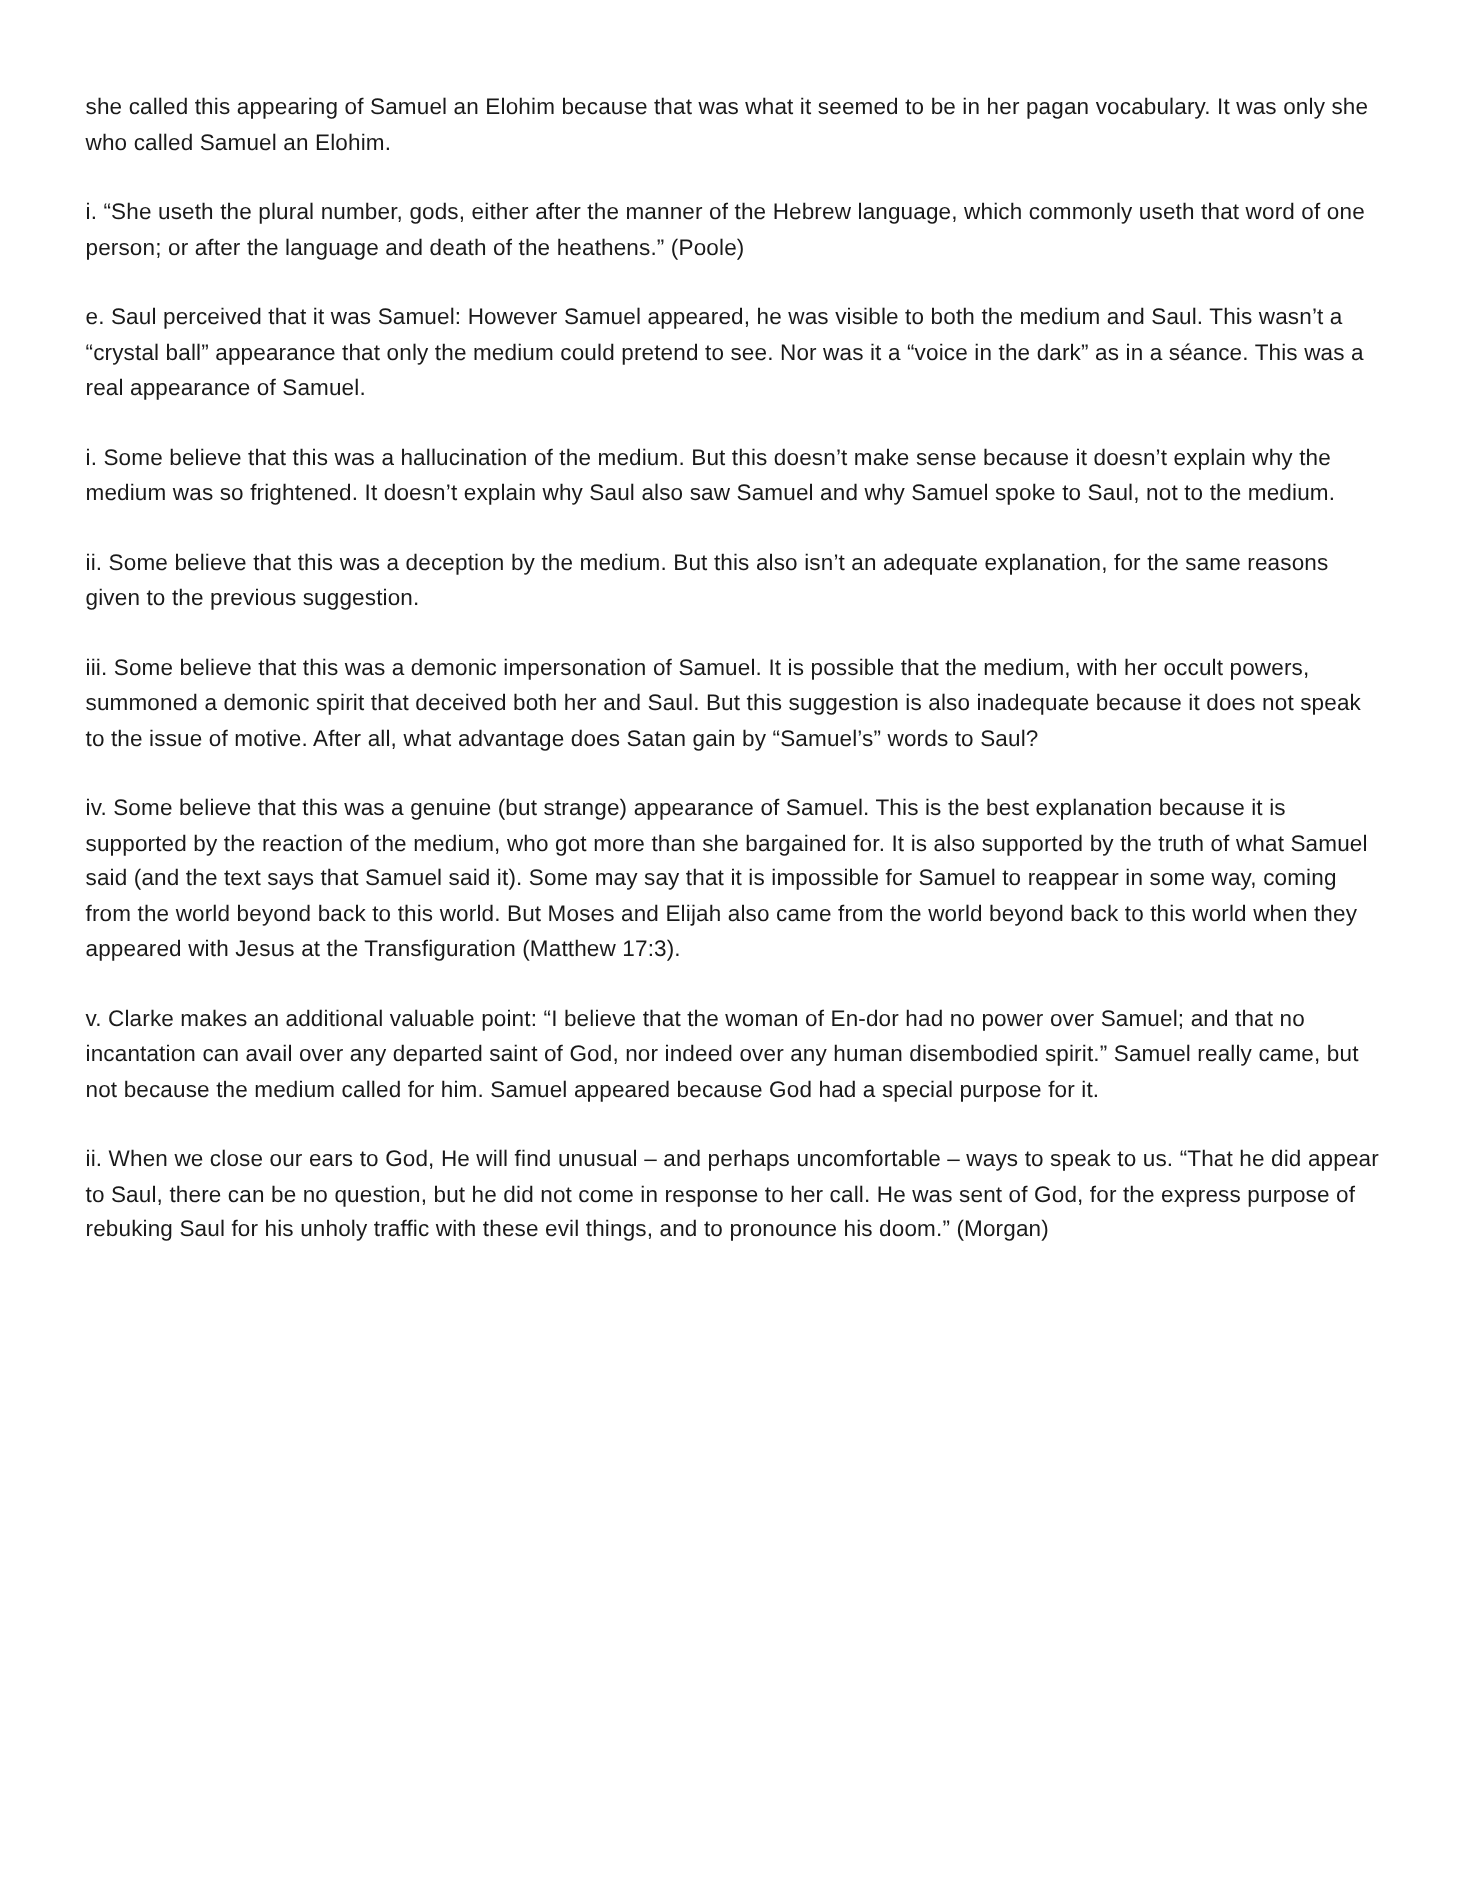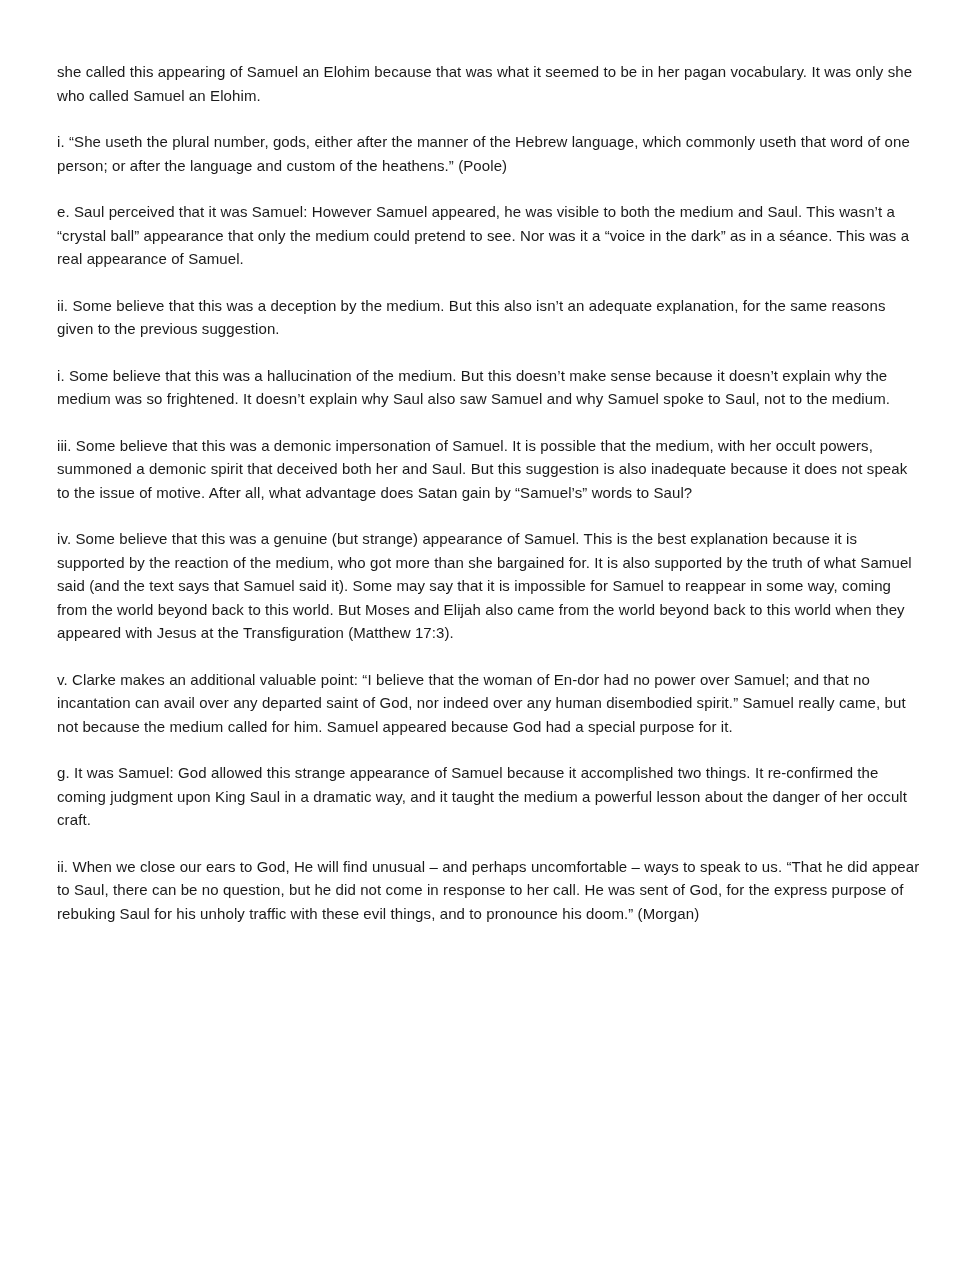--- a/index.html
+++ b/index.html
@@ -30,22 +30,21 @@
   }
   .page p:last-child {
     margin-bottom: 0;
   }
 </style>
 </head>
 <body>
 
 <div class="page">
   <p>she called this appearing of Samuel an Elohim because that was what it seemed to be in her pagan vocabulary. It was only she who called Samuel an Elohim.</p>
-  <p>i. “She useth the plural number, gods, either after the manner of the Hebrew language, which commonly useth that word of one person; or after the language and custom of the heathens.” (Poole)</p>
+  <p>i. “She useth the plural number, gods, either after the manner of the Hebrew language, which commonly useth that word of one person; or after the language and death of the heathens.” (Poole)</p>
   <p>e. Saul perceived that it was Samuel: However Samuel appeared, he was visible to both the medium and Saul. This wasn’t a “crystal ball” appearance that only the medium could pretend to see. Nor was it a “voice in the dark” as in a séance. This was a real appearance of Samuel.</p>
+  <p>i. Some believe that this was a hallucination of the medium. But this doesn’t make sense because it doesn’t explain why the medium was so frightened. It doesn’t explain why Saul also saw Samuel and why Samuel spoke to Saul, not to the medium.</p>
   <p>ii. Some believe that this was a deception by the medium. But this also isn’t an adequate explanation, for the same reasons given to the previous suggestion.</p>
-  <p>i. Some believe that this was a hallucination of the medium. But this doesn’t make sense because it doesn’t explain why the medium was so frightened. It doesn’t explain why Saul also saw Samuel and why Samuel spoke to Saul, not to the medium.</p>
   <p>iii. Some believe that this was a demonic impersonation of Samuel. It is possible that the medium, with her occult powers, summoned a demonic spirit that deceived both her and Saul. But this suggestion is also inadequate because it does not speak to the issue of motive. After all, what advantage does Satan gain by “Samuel’s” words to Saul?</p>
   <p>iv. Some believe that this was a genuine (but strange) appearance of Samuel. This is the best explanation because it is supported by the reaction of the medium, who got more than she bargained for. It is also supported by the truth of what Samuel said (and the text says that Samuel said it). Some may say that it is impossible for Samuel to reappear in some way, coming from the world beyond back to this world. But Moses and Elijah also came from the world beyond back to this world when they appeared with Jesus at the Transfiguration (Matthew 17:3).</p>
   <p>v. Clarke makes an additional valuable point: “I believe that the woman of En-dor had no power over Samuel; and that no incantation can avail over any departed saint of God, nor indeed over any human disembodied spirit.” Samuel really came, but not because the medium called for him. Samuel appeared because God had a special purpose for it.</p>
-  <p>g. It was Samuel: God allowed this strange appearance of Samuel because it accomplished two things. It re-confirmed the coming judgment upon King Saul in a dramatic way, and it taught the medium a powerful lesson about the danger of her occult craft.</p>
   <p>ii. When we close our ears to God, He will find unusual – and perhaps uncomfortable – ways to speak to us. “That he did appear to Saul, there can be no question, but he did not come in response to her call. He was sent of God, for the express purpose of rebuking Saul for his unholy traffic with these evil things, and to pronounce his doom.” (Morgan)</p>
 </div>
 
 </body></html>

